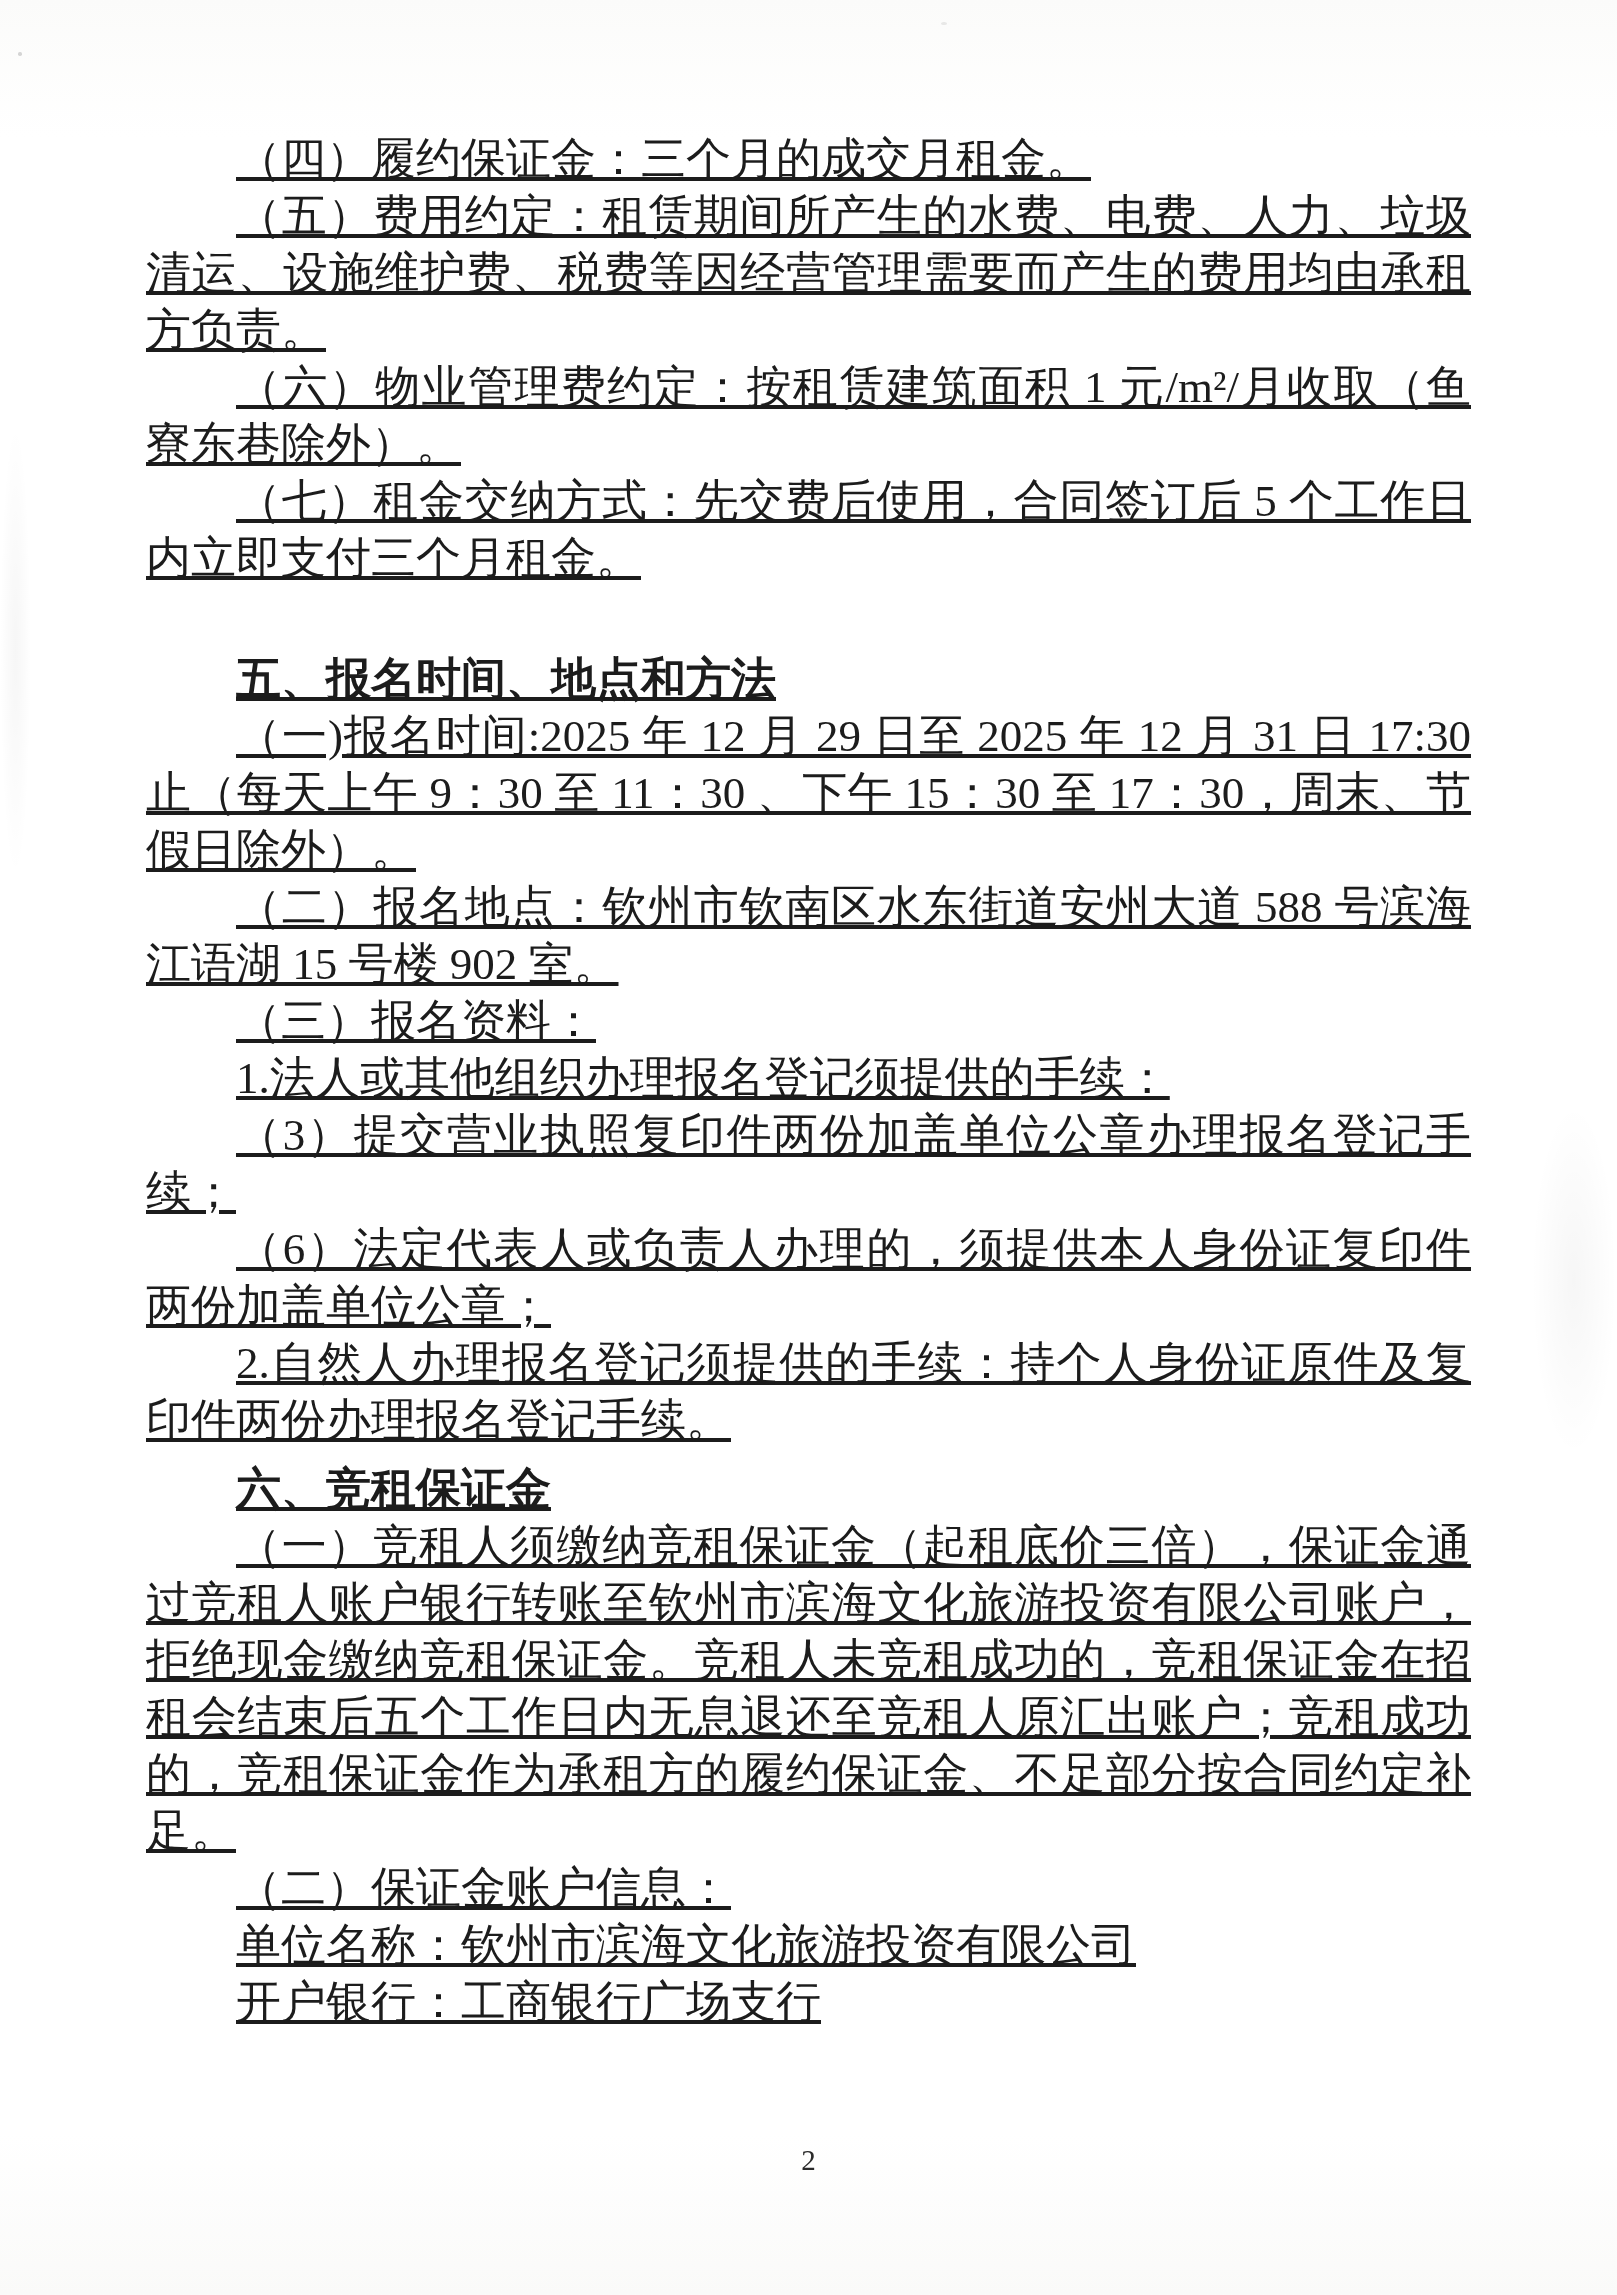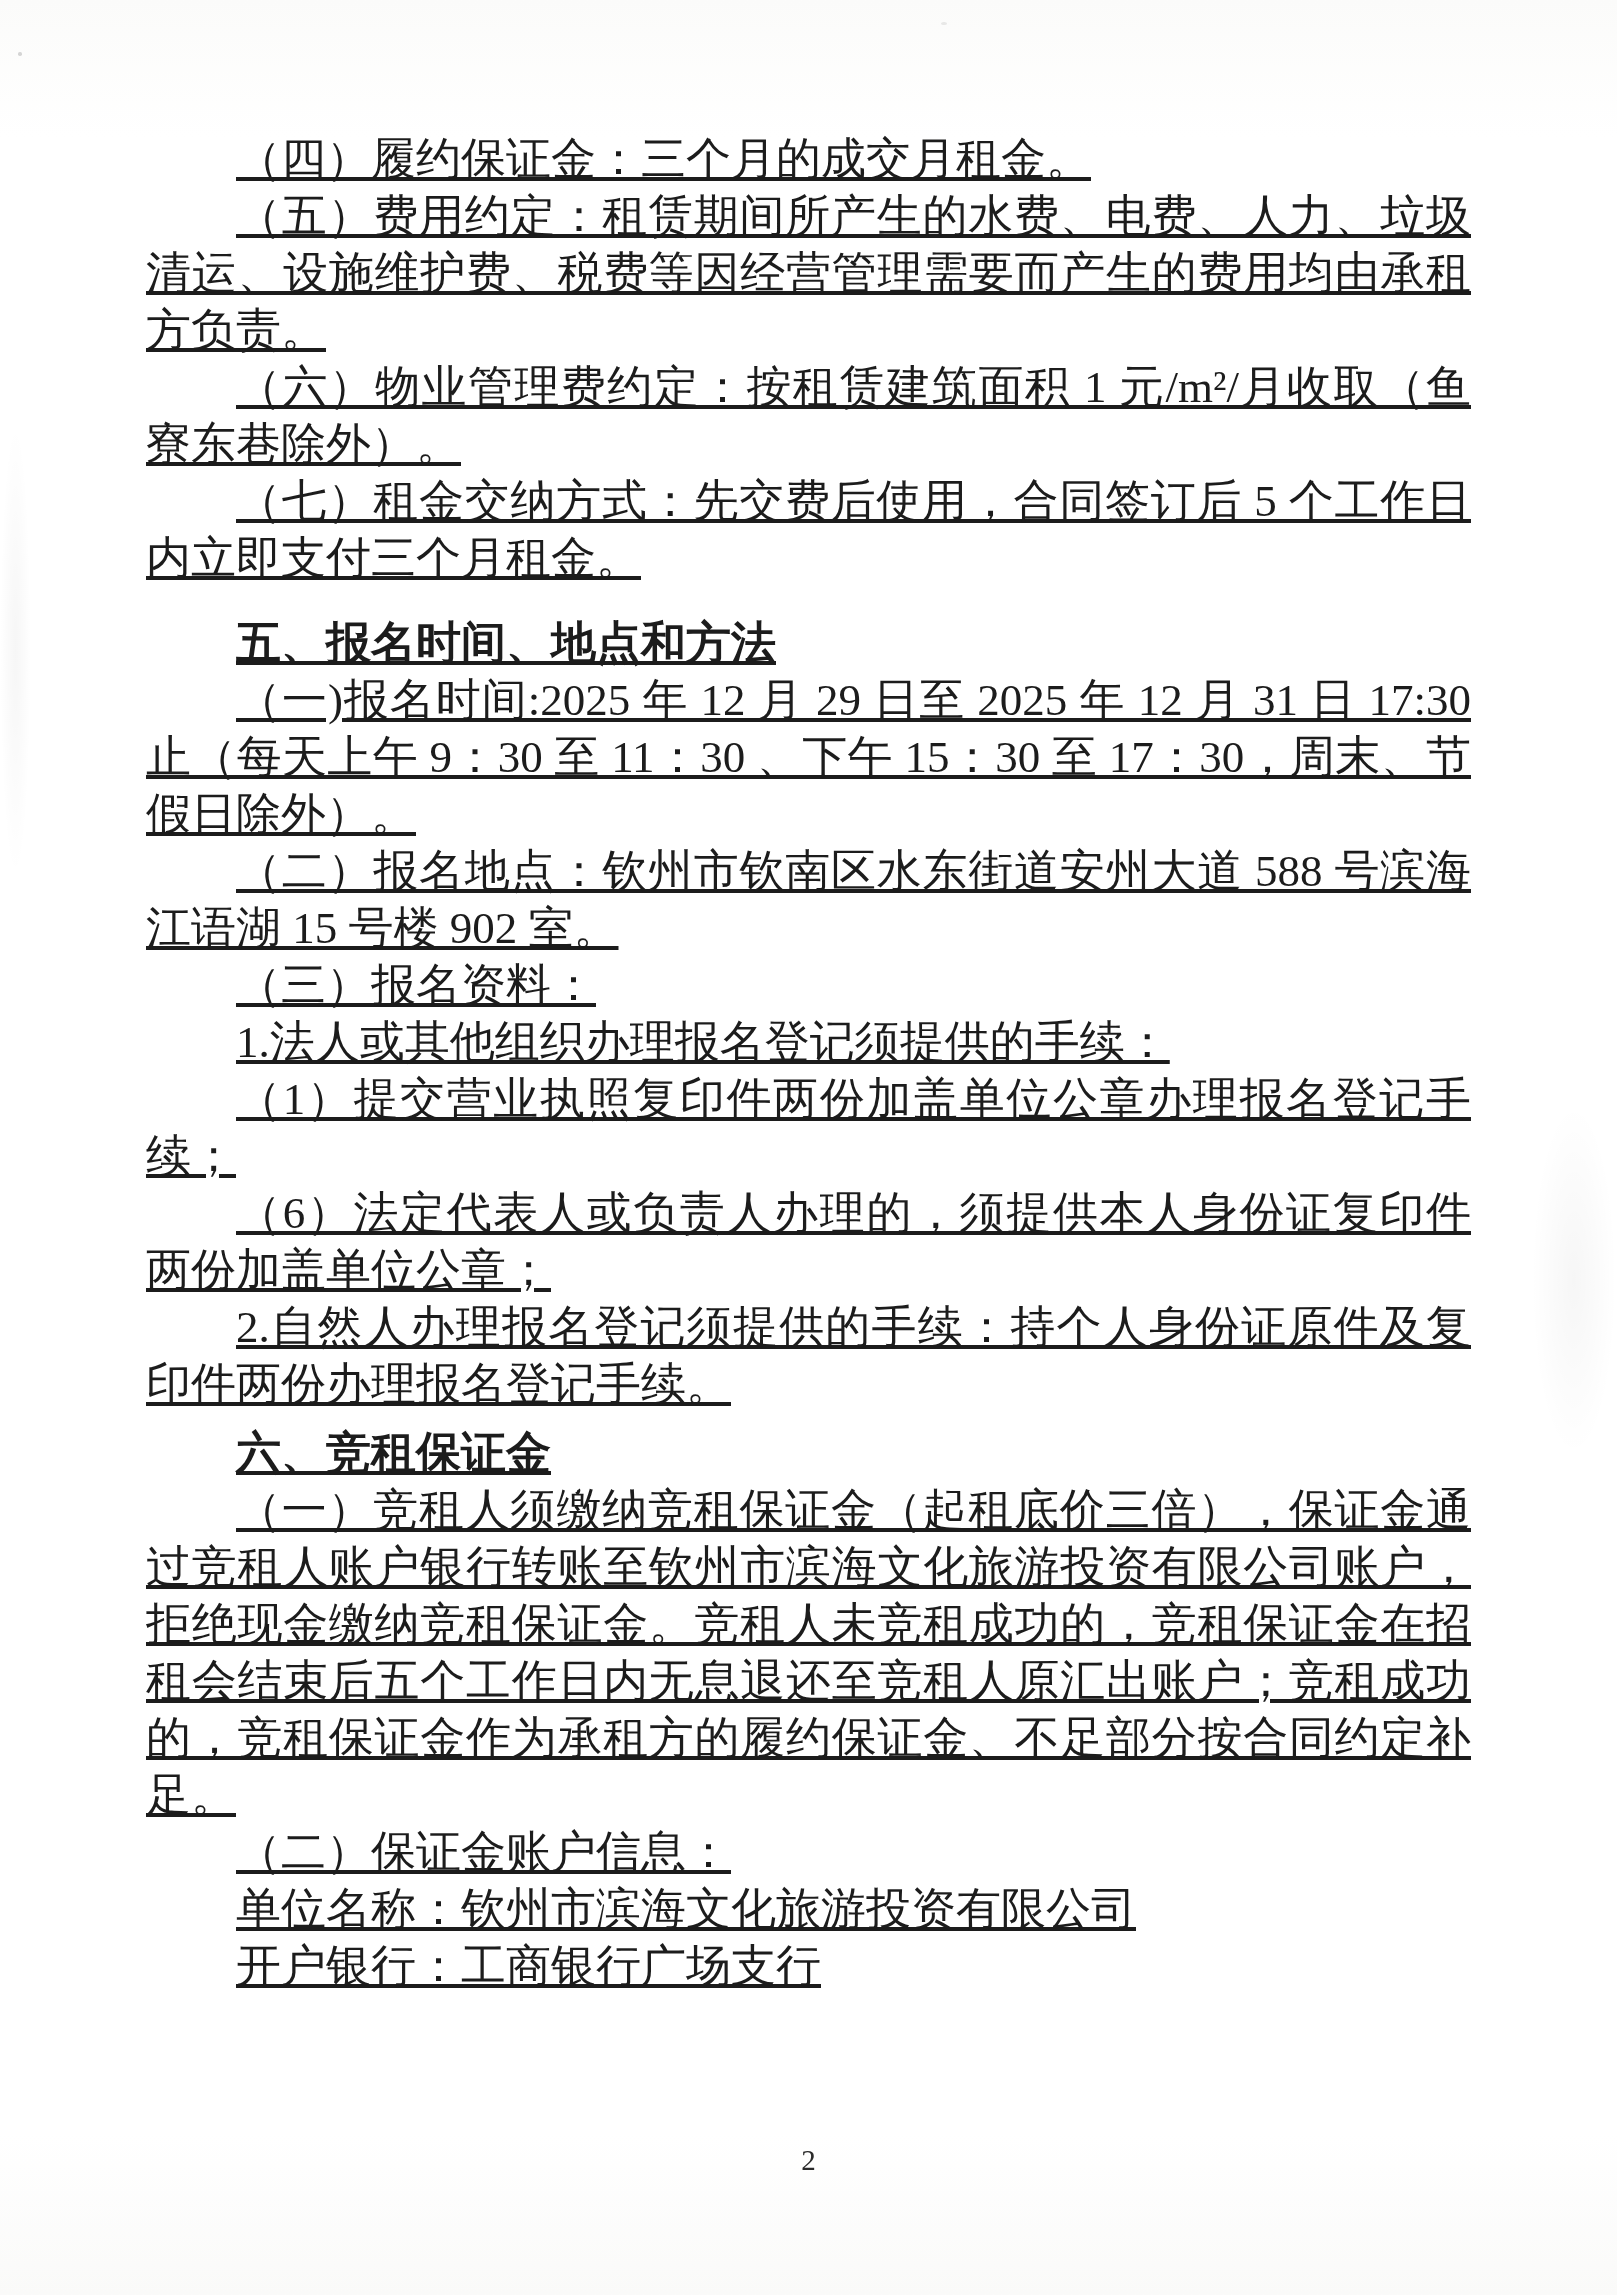--- a/index.html
+++ b/index.html
@@ -21,21 +21,21 @@
     color: #1c1c1c;
   }
   .para {
     margin: 0;
     text-indent: 2em;
     text-align: justify;
     font-weight: 400;
     text-decoration: underline;
   }
   .heading { font-weight: 700; }
-  .space-lg { margin-top: 28px; }
+  .space-lg { margin-top: 64px; }
   .space-sm { margin-top: 12.3px; }
   .page-footer {
     position: absolute;
     top: 2144px;
     left: 0;
     width: 100%;
     text-align: center;
     font-size: 29px;
     color: #2a2a2a;
   }
@@ -65,21 +65,21 @@
 <div class="text-block">
   <p class="para">（四）履约保证金：三个月的成交月租金。</p>
   <p class="para">（五）费用约定：租赁期间所产生的水费、电费、人力、垃圾清运、设施维护费、税费等因经营管理需要而产生的费用均由承租方负责。</p>
   <p class="para">（六）物业管理费约定：按租赁建筑面积 1 元/m²/月收取（鱼寮东巷除外）。</p>
   <p class="para">（七）租金交纳方式：先交费后使用，合同签订后 5 个工作日内立即支付三个月租金。</p>
   <p class="para heading space-lg">五、报名时间、地点和方法</p>
   <p class="para">（一)报名时间:2025 年 12 月 29 日至 2025 年 12 月 31 日 17:30 止（每天上午 9：30 至 11：30 、下午 15：30 至 17：30，周末、节假日除外）。</p>
   <p class="para">（二）报名地点：钦州市钦南区水东街道安州大道 588 号滨海江语湖 15 号楼 902 室。</p>
   <p class="para">（三）报名资料：</p>
   <p class="para">1.法人或其他组织办理报名登记须提供的手续：</p>
-  <p class="para">（1）提交营业执照复印件两份加盖单位公章办理报名登记手续；</p>
+  <p class="para">（3）提交营业执照复印件两份加盖单位公章办理报名登记手续；</p>
   <p class="para">（6）法定代表人或负责人办理的，须提供本人身份证复印件两份加盖单位公章；</p>
   <p class="para">2.自然人办理报名登记须提供的手续：持个人身份证原件及复印件两份办理报名登记手续。</p>
   <p class="para heading space-sm">六、竞租保证金</p>
   <p class="para">（一）竞租人须缴纳竞租保证金（起租底价三倍），保证金通过竞租人账户银行转账至钦州市滨海文化旅游投资有限公司账户，拒绝现金缴纳竞租保证金。竞租人未竞租成功的，竞租保证金在招租会结束后五个工作日内无息退还至竞租人原汇出账户；竞租成功的，竞租保证金作为承租方的履约保证金、不足部分按合同约定补足。</p>
   <p class="para">（二）保证金账户信息：</p>
   <p class="para">单位名称：钦州市滨海文化旅游投资有限公司</p>
   <p class="para">开户银行：工商银行广场支行</p>
 </div>
 
 <div class="page-footer">2</div>

